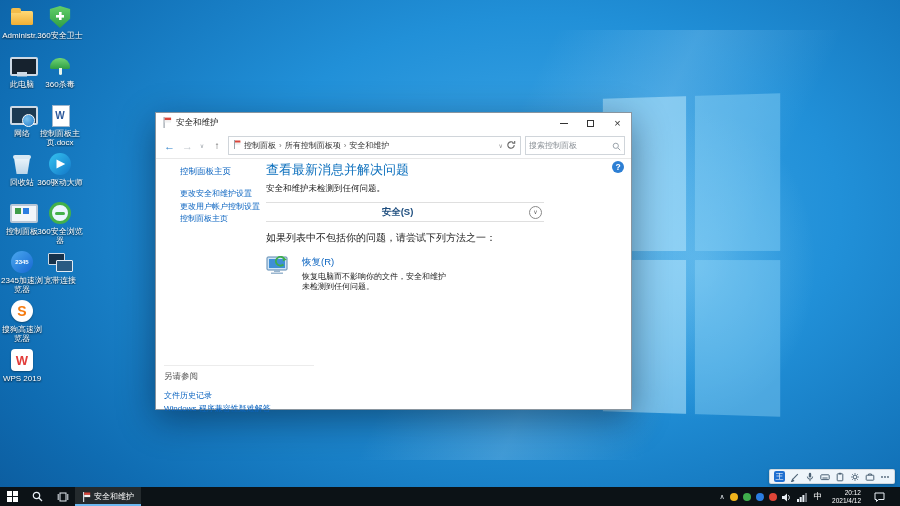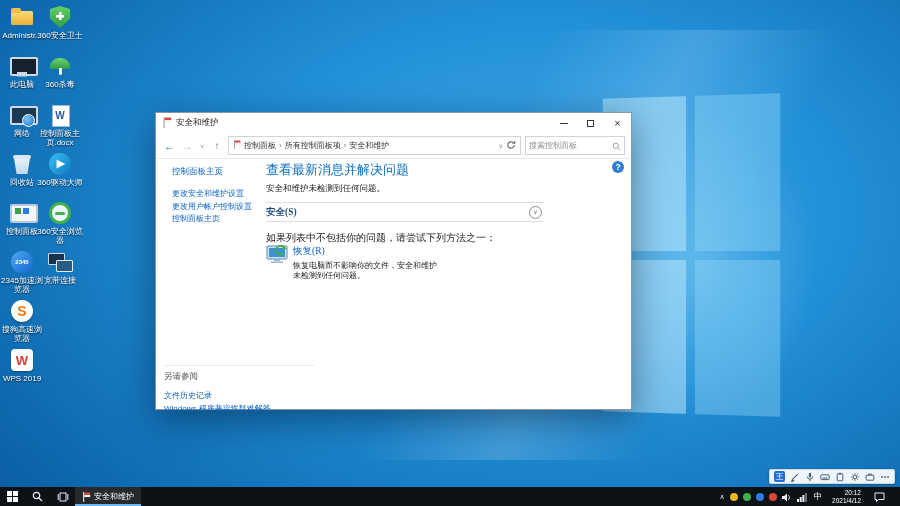--- a/index.html
+++ b/index.html
@@ -85,37 +85,37 @@
   .addr-spring{flex:1;}
   .addr-chev{font-size:6px;color:#888;}
   .searchbox{width:100px;height:19px;border:1px solid #d0d5da;display:flex;align-items:center;padding:0 3px;background:#fff;}
   .searchbox input{flex:1;min-width:0;border:none;outline:none;font-size:8px;color:#333;font-family:Liberation Mono, monospace;background:transparent;}
   .searchbox input::placeholder{color:#8a9096;}
 
   .content{position:absolute;top:46px;left:0;right:0;bottom:0;background:#fff;}
   .help-btn{position:absolute;right:7px;top:2px;width:12px;height:12px;border-radius:50%;background:#2d7fd4;color:#fff;
     font-size:8.5px;font-weight:bold;display:flex;align-items:center;justify-content:center;cursor:default;}
 
-  .sidebar{position:absolute;left:0;top:0;width:108px;padding:7px 16px;}
+  .sidebar{position:absolute;left:8px;top:0;width:108px;padding:7px 16px;}
   .sb-home{font-size:8.5px;color:#0b64c0;margin-bottom:10px;display:block;cursor:default;}
   .sb-link{font-size:8px;color:#0b64c0;line-height:12.5px;display:block;cursor:default;white-space:nowrap;}
   .see-also{position:absolute;left:8px;top:206px;width:150px;border-top:1px solid #ececec;padding-top:5px;}
   .sa-title{font-size:8.5px;color:#555;margin-bottom:6px;}
   .sa-link{font-size:8px;color:#0b64c0;line-height:13px;display:block;white-space:nowrap;cursor:default;}
 
-  .main{position:absolute;left:110px;top:0;right:20px;font-family:Liberation Serif, serif;}
+  .main{position:absolute;left:110px;top:0;right:20px;}
   .heading{margin-top:2px;font-size:13px;font-weight:400;color:#0b6fbd;}
   .status{margin-top:4px;font-size:8.5px;color:#222;}
   .sections{margin-top:7px;width:278px;border-top:1px solid #dfdfdf;}
   .sec-row{height:19px;display:flex;align-items:center;border-bottom:1px solid #dfdfdf;cursor:default;}
-  .sec-label{flex:1;font-size:9.5px;font-weight:bold;color:#1d4d7e;}
+  .sec-label{flex:1;font-size:9.5px;font-weight:bold;color:#1d4d7e;text-align:center;}
   .chev-circle{width:13px;height:13px;border:1px solid #8a8a8a;border-radius:50%;display:flex;align-items:center;justify-content:center;margin-right:2px;color:#666;}
   .chev-circle i{font-style:normal;font-size:6px;line-height:1;}
   .note{margin-top:9px;font-size:10px;color:#222;}
-  .recovery{display:flex;gap:3px;align-items:flex-start;}
+  .recovery{margin-top:11px;display:flex;gap:12px;align-items:flex-start;}
   .rec-link{font-size:9.5px;color:#0b64c0;cursor:default;}
   .rec-desc{margin-top:3px;font-size:8px;color:#222;width:145px;line-height:10px;}
 
   
   .taskbar{position:absolute;left:0;right:0;bottom:0;height:19px;background:#0c1216;display:flex;align-items:stretch;z-index:5;}
   .tb-btn{width:25px;display:flex;align-items:center;justify-content:center;cursor:default;}
   .tb-app{display:flex;align-items:center;gap:3px;padding:0 7px;background:rgba(255,255,255,0.10);
     box-shadow:inset 0 -2px 0 #6cb8f0;cursor:default;}
   .tb-app-label{font-size:8px;color:#fff;white-space:nowrap;}
   .tray{margin-left:auto;display:flex;align-items:center;gap:5px;padding:0 2px;}

